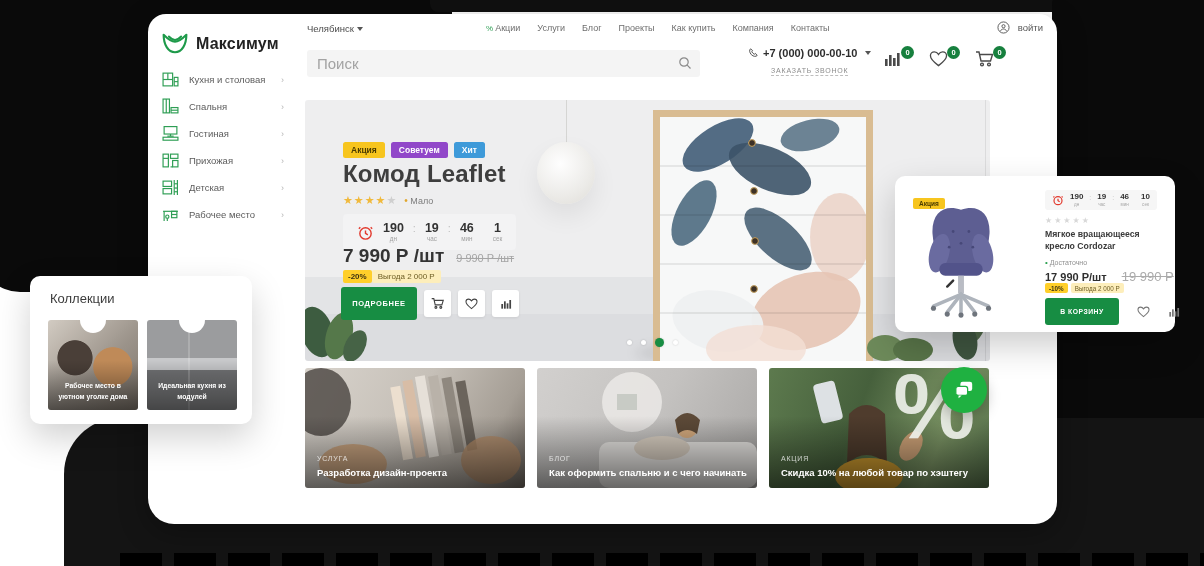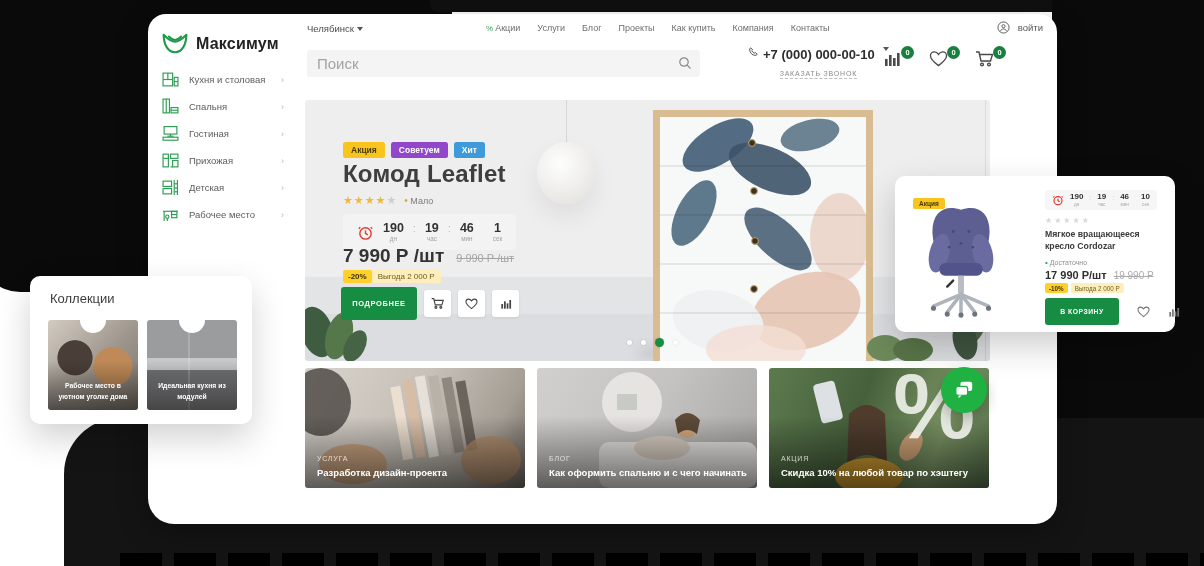--- a/index.html
+++ b/index.html
@@ -35,21 +35,21 @@
   .nav-link { font-size:9px; color:#6e6e6e; cursor:pointer; white-space:nowrap; }
   .sale-ico { color:#2e9e54; font-size:8px; margin-right:2px; }
   .login { position:absolute; right:14px; top:7px; display:flex; align-items:center; gap:8px; font-size:9.5px; color:#555; cursor:pointer; }
 
   .search { position:absolute; left:159px; top:36px; width:393px; height:27px; background:#f4f4f4; border-radius:3px; }
   .search input { width:100%; height:100%; border:none; background:transparent; outline:none; padding:0 28px 0 10px; font-size:15px; color:#444; font-family:"Liberation Sans",sans-serif; }
   .search input::placeholder { color:#a3a3a3; }
   .search-ico { position:absolute; right:8px; top:6px; }
 
   .phone-block { position:absolute; left:600px; top:33px; text-align:center; cursor:pointer; }
-  .phone-row { display:flex; gap:5px; font-size:13px; font-weight:bold; color:#2e2e2e; }
+  .phone-row { display:flex; align-items:center; gap:5px; font-size:11px; font-weight:bold; color:#2e2e2e; }
   .callback { margin-top:3px; font-size:7px; letter-spacing:.8px; text-transform:uppercase; color:#8b8b8b; border-bottom:1px dashed #bdbdbd; display:inline-block; padding-bottom:1px; }
 
   .actions { position:absolute; left:735px; top:36px; display:flex; gap:24px; }
   .action { position:relative; width:22px; height:22px; cursor:pointer; }
   .badge-count { position:absolute; top:-4px; right:-9px; width:13px; height:13px; border-radius:50%; background:#17803e; color:#fff; font-size:7.5px; font-weight:bold; display:flex; align-items:center; justify-content:center; }
 
   
   .hero { position:absolute; left:157px; top:86px; width:685px; height:261px; border-radius:3px; overflow:hidden;
     background:linear-gradient(180deg,#eeeeef 0 68%, #e3e4e6 68% 82%, #dcdde0 82%); }
   .hero-corner-line { position:absolute; left:680px; top:0; width:1px; height:100%; background:rgba(0,0,0,.08); }
@@ -129,23 +129,23 @@
   .p-badge { position:absolute; left:18px; top:22px; font-size:6.5px; font-weight:bold; background:#f7c51e; color:#4a3b00; padding:2px 6px; border-radius:2px; z-index:2; }
   .p-img { position:absolute; left:14px; top:26px; width:104px; height:118px; }
   .p-timer { position:absolute; left:150px; top:14px; display:flex; align-items:center; gap:6px; background:#f6f6f6; border-radius:3px; padding:3px 7px; }
   .pt-num { font-size:8px; font-weight:bold; color:#333; line-height:8px; }
   .pt-lab { font-size:4.6px; color:#a8a8a8; margin-top:1px; }
   .pt-colon { color:#c4c4c4; font-size:7px; margin-top:-5px; }
   .p-stars { position:absolute; left:150px; top:40px; font-size:8px; letter-spacing:2px; color:#d8d8d8; }
   .p-title { position:absolute; left:150px; top:52px; width:122px; font-size:8.7px; font-weight:600; color:#3a3a3a; line-height:1.4; }
   .p-avail { position:absolute; left:150px; top:82px; font-size:7px; color:#8f8f8f; }
   .dot-ok { color:#2aa04f; font-size:8px; }
-  .p-price-row { position:absolute; left:150px; top:93px; display:flex; align-items:baseline; gap:7px; }
+  .p-price-row { position:absolute; left:150px; top:93px; display:flex; align-items:baseline; gap:15px; }
   .pp-cur { font-size:11px; font-weight:bold; color:#2f2f2f; }
-  .pp-old { font-size:10px; color:#ababab; text-decoration:line-through; }
+  .pp-old { font-size:13px; color:#ababab; text-decoration:line-through; }
   .p-chips { position:absolute; left:150px; top:107px; display:flex; gap:3px; }
   .p-chips .d-chip { font-size:6.3px; padding:1.5px 4px; }
   .p-chips .b-chip { font-size:6.3px; padding:1.5px 4px; }
   .p-buttons { position:absolute; left:150px; top:122px; display:flex; align-items:center; gap:18px; }
   .btn-cart { width:74px; height:27px; background:#178d43; border:none; border-radius:3px; color:#fff; font-size:6.8px; font-weight:bold; letter-spacing:.5px; text-transform:uppercase; cursor:pointer; font-family:"Liberation Sans",sans-serif; }
   .mini-ico { cursor:pointer; display:flex; }
 </style>
 </head>
 <body>
 

